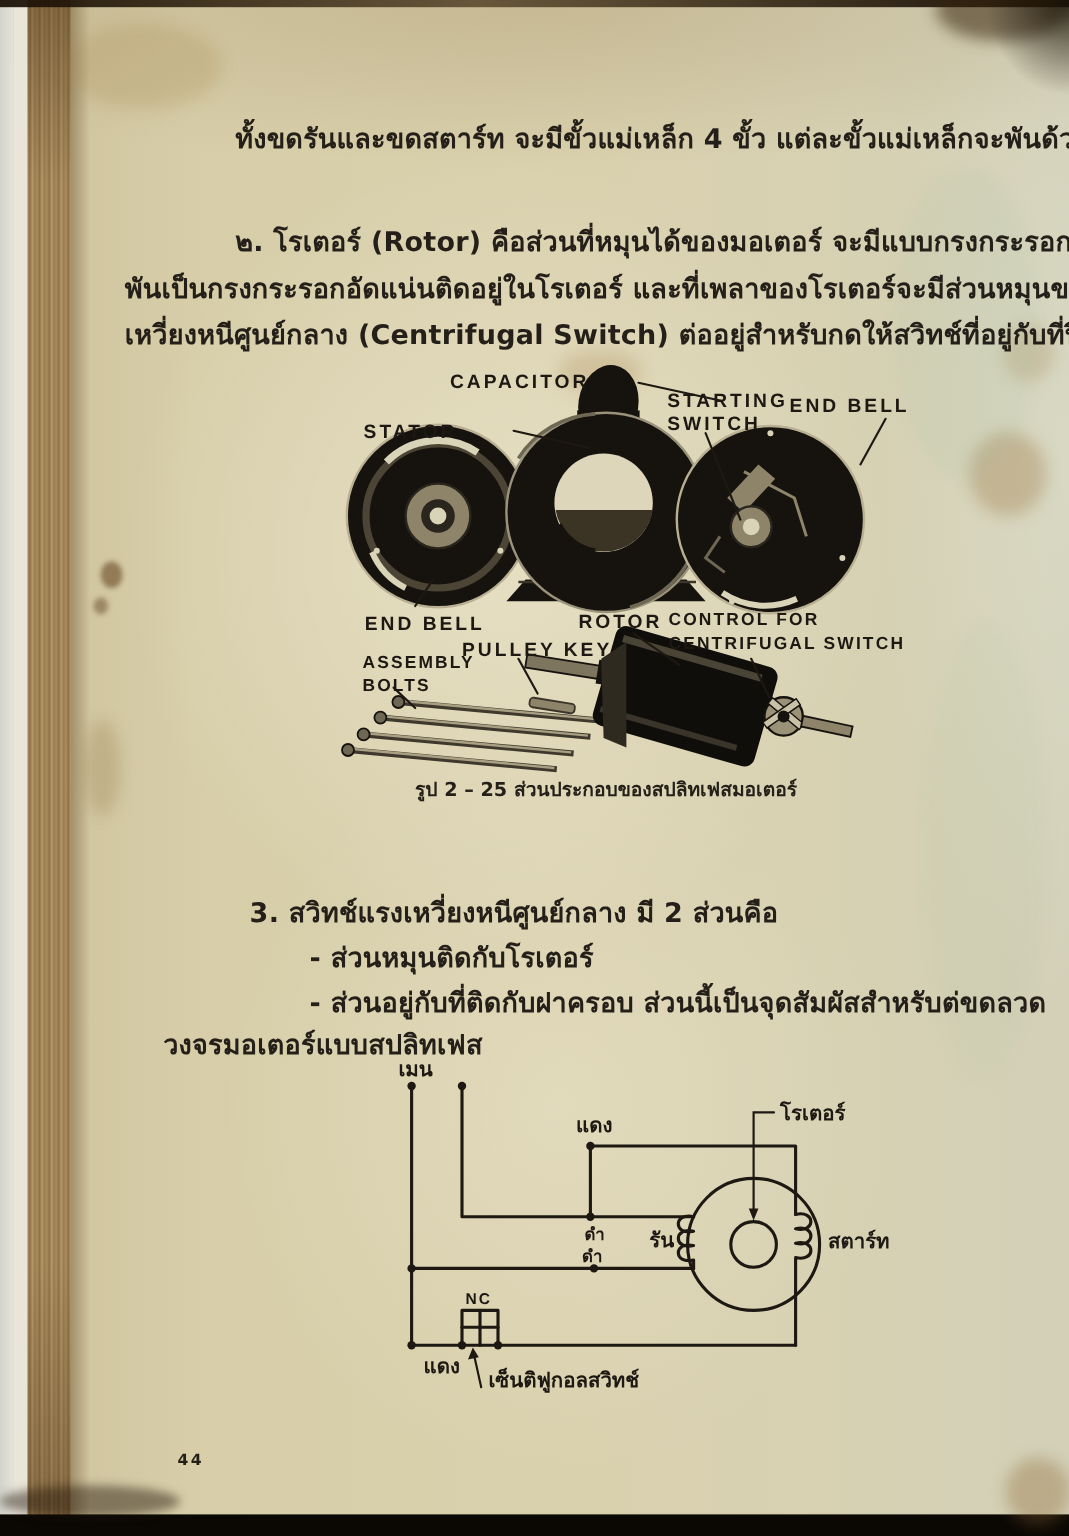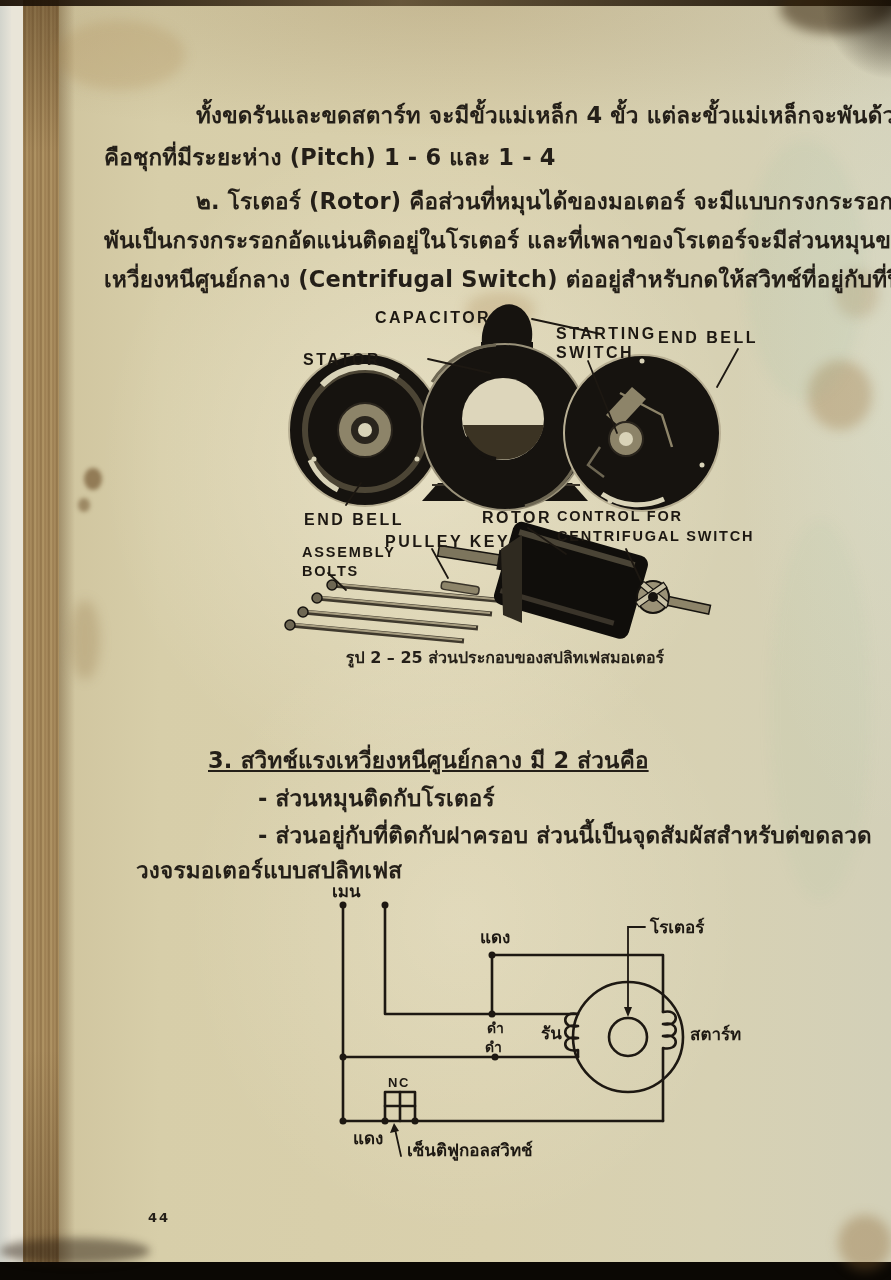--- a/index.html
+++ b/index.html
@@ -56,21 +56,20 @@
   <div class="abs stain" style="left:84px;top:468px;width:18px;height:22px;background:rgba(92,60,24,0.55);filter:blur(2px);"></div>
   <div class="abs stain" style="left:78px;top:498px;width:12px;height:14px;background:rgba(92,60,24,0.45);filter:blur(2px);"></div>
   <div class="abs stain" style="left:70px;top:600px;width:30px;height:80px;background:rgba(130,95,45,0.22);"></div>
   <div class="abs stain" style="left:838px;top:1215px;width:54px;height:56px;background:rgba(140,100,50,0.35);"></div>
   <div class="abs stain" style="left:465px;top:292px;width:70px;height:36px;background:rgba(160,120,60,0.22);"></div>
   <div class="abs stain" style="left:0px;top:1238px;width:150px;height:26px;background:rgba(30,18,6,0.45);filter:blur(4px);"></div>
   <div class="abs stain" style="left:745px;top:140px;width:120px;height:260px;background:rgba(150,185,155,0.10);"></div>
   <div class="abs stain" style="left:770px;top:520px;width:100px;height:380px;background:rgba(150,185,155,0.08);"></div>
 
   <div class="abs bodyline" style="left:196px;top:97px;">ทั้งขดรันและขดสตาร์ท จะมีขั้วแม่เหล็ก 4 ขั้ว แต่ละขั้วแม่เหล็กจะพันด้วยลวด 2 ชุด</div>
-  <div class="abs bodyline" style="left:104px;top:139px;">คือชุกที่มีระยะห่าง (Pitch) 1 - 6 และ 1 - 4</div>
   <div class="abs bodyline" style="left:196px;top:183px;">๒. โรเตอร์ (Rotor) คือส่วนที่หมุนได้ของมอเตอร์ จะมีแบบกรงกระรอก โดยมีขดลวด</div>
   <div class="abs bodyline" style="left:104px;top:222px;">พันเป็นกรงกระรอกอัดแน่นติดอยู่ในโรเตอร์  และที่เพลาของโรเตอร์จะมีส่วนหมุนของสวิทช์แรง</div>
   <div class="abs bodyline" style="left:104px;top:261px;">เหวี่ยงหนีศูนย์กลาง (Centrifugal Switch) ต่ออยู่สำหรับกดให้สวิทช์ที่อยู่กับที่ปิดและเปิด</div>
 
   <svg class="abs" style="left:270px;top:297px;" width="505" height="350" viewBox="0 0 505 350">
 
     <g>
       <circle cx="95" cy="133" r="76" fill="#16130f"></circle>
       <circle cx="95" cy="133" r="76" fill="none" stroke="#b9b094" stroke-width="2"></circle>
       <circle cx="95" cy="133" r="60" fill="none" stroke="#4c4535" stroke-width="6"></circle>
@@ -174,21 +173,21 @@
     <text class="dlabel" x="212" y="226">ROTOR</text>
     <text class="dlabel-sm" x="287" y="224">CONTROL FOR</text>
     <text class="dlabel-sm" x="287" y="244">CENTRIFUGAL SWITCH</text>
     <text class="dlabel-sm" x="32" y="260">ASSEMBLY</text>
     <text class="dlabel-sm" x="32" y="279">BOLTS</text>
     <text class="dlabel" x="115" y="250">PULLEY KEY</text>
   </svg>
 
   <div class="abs caption" style="left:270px;top:645px;width:470px;">รูป 2 – 25 ส่วนประกอบของสปลิทเฟสมอเตอร์</div>
 
-  <div class="abs bodyline" style="left:208px;top:742px;text-decoration:underline;">3.  สวิทช์แรงเหวี่ยงหนีศูนย์กลาง มี 2 ส่วนคือ</div>
+  <div class="abs bodyline" style="left:208px;top:742px;">3.  สวิทช์แรงเหวี่ยงหนีศูนย์กลาง มี 2 ส่วนคือ</div>
   <div class="abs bodyline" style="left:258px;top:780px;">- ส่วนหมุนติดกับโรเตอร์</div>
   <div class="abs bodyline" style="left:258px;top:817px;">- ส่วนอยู่กับที่ติดกับฝาครอบ ส่วนนี้เป็นจุดสัมผัสสำหรับต่ขดลวด</div>
   <div class="abs bodyline bold" style="left:136px;top:852px;">วงจรมอเตอร์แบบสปลิทเฟส</div>
 
   <svg class="abs" style="left:295px;top:880px;" width="470" height="290" viewBox="0 0 470 290">
 
     <circle cx="333" cy="157" r="55" class="wire" stroke-width="2.8"></circle>
     <circle cx="333" cy="157" r="19" class="wire" stroke-width="2.6"></circle>
 
     <line x1="48" y1="25" x2="48" y2="241" class="wire"></line>

